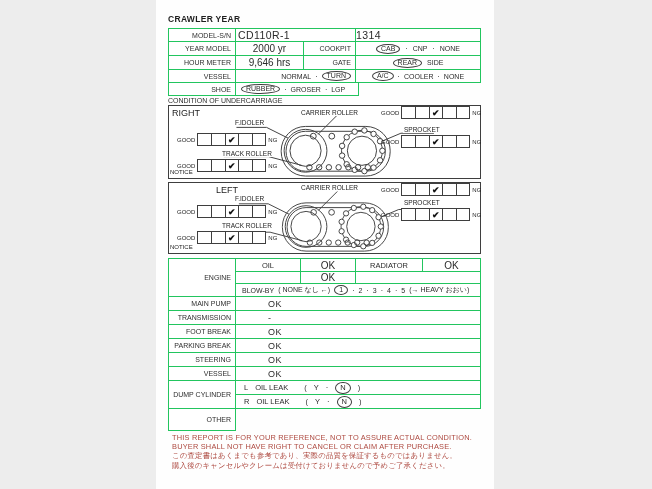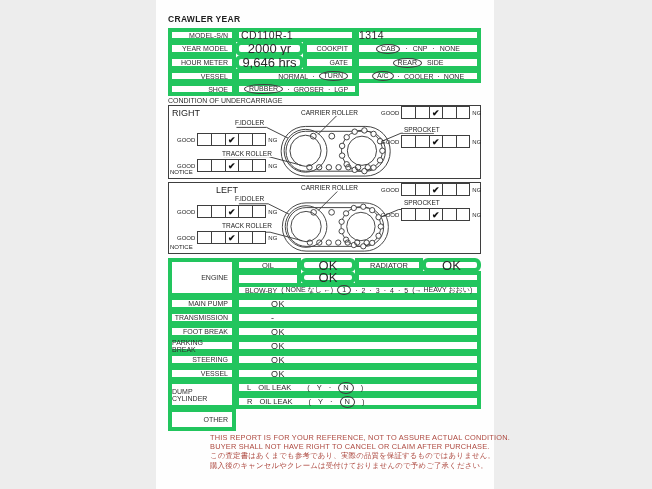--- a/index.html
+++ b/index.html
@@ -1,24 +1,24 @@
 <!DOCTYPE html>
 <html><head>
 <meta charset="utf-8">
 <style>
   html,body{margin:0;padding:0;}
   .stage{position:relative;width:652px;height:489px;background:#ededed;
          font-family:"Liberation Sans",sans-serif;color:#2b2b2b;overflow:hidden;}
   .page{position:absolute;left:156px;top:0;width:338px;height:489px;background:#fefefe;}
   .a{position:absolute;}
-  .cell{position:absolute;border:4px solid #22c55e;box-sizing:border-box;
+  .cell{position:absolute;border:1px solid #22c55e;box-sizing:border-box;
         display:flex;align-items:center;background:#fff;}
   .lbl{justify-content:flex-end;padding-right:4px;font-size:7px;color:#2e2e2e;}
   .ctr{justify-content:center;}
-  .v9{font-size:13px;border-radius:6px;}
+  .v9{font-size:10px;}
   .v11{font-size:10.5px;letter-spacing:.4px;}
   .opts{font-size:7px;gap:5px;}
   .opts2{font-size:7px;gap:4px;}
   .circ{border:1px solid #3e3e3e;border-radius:50%;padding:0 4px 1px 4px;}
   .sep{color:#2e2e2e;}
   .sidebox{position:absolute;border:1px solid #3e3e3e;box-sizing:border-box;background:#fff;}
   .sidetitle{font-size:9px;color:#222;}
   .complbl{font-size:6.5px;color:#222;background:#fff;padding:0 1px;}
   .tiny{font-size:6px;color:#222;}
   .rating{position:absolute;display:flex;align-items:center;gap:2px;}
@@ -326,19 +326,19 @@
     <span style="margin-right:16px;">OIL LEAK</span>
     <span>(</span>
     <span>Y</span>
     <span class="sep">·</span>
     <span class="circ">N</span>
     <span>)</span>
   </div>
 
   <div class="cell lbl" style="left:168px;top:408px;width:68px;height:23px;">OTHER</div>
 
-  <div class="footer" style="color: rgb(173, 72, 63); margin-left: 38px;">
+  <div class="footer" style="color: rgb(173, 72, 63);">
     <div>THIS REPORT IS FOR YOUR REFERENCE, NOT TO ASSURE ACTUAL CONDITION.</div>
     <div>BUYER SHALL NOT HAVE RIGHT TO CANCEL OR CLAIM AFTER PURCHASE.</div>
     <div>この査定書はあくまでも参考であり、実際の品質を保証するものではありません。</div>
     <div>購入後のキャンセルやクレームは受付けておりませんので予めご了承ください。</div>
   </div>
 </div>
 
 </body></html>

